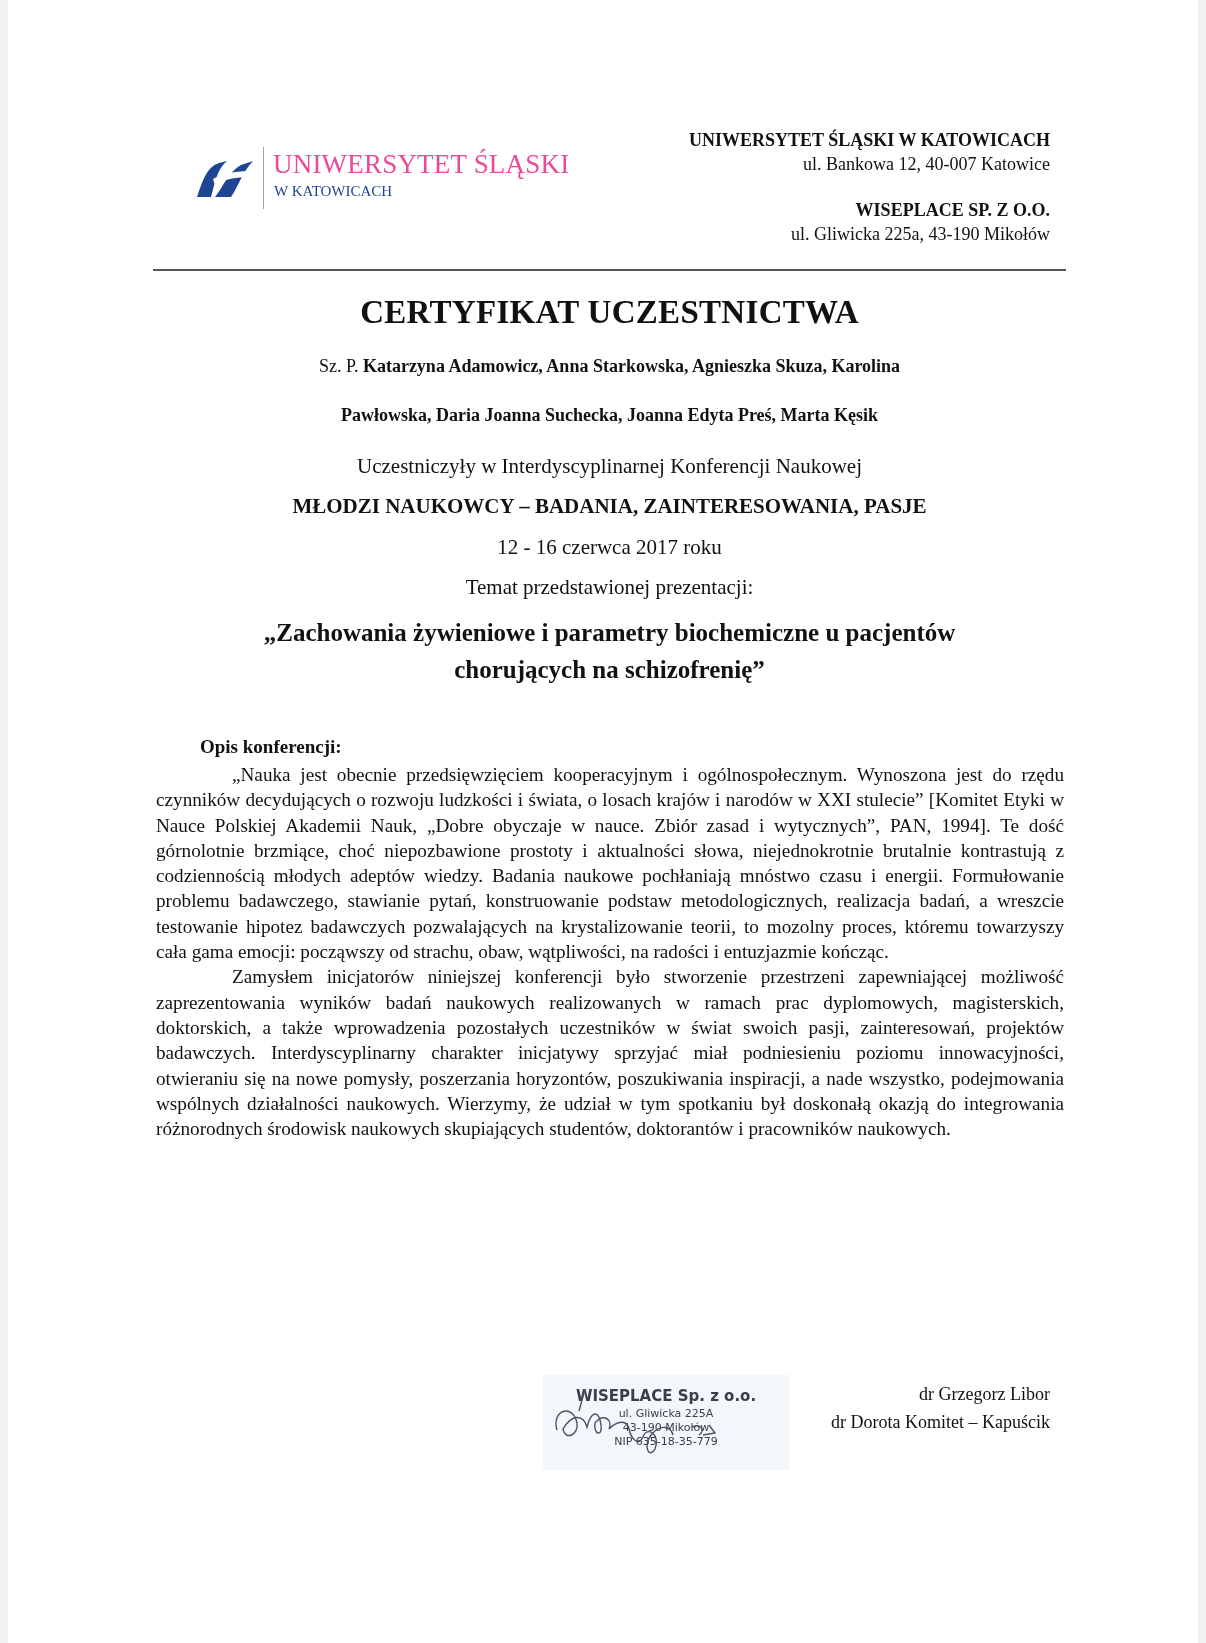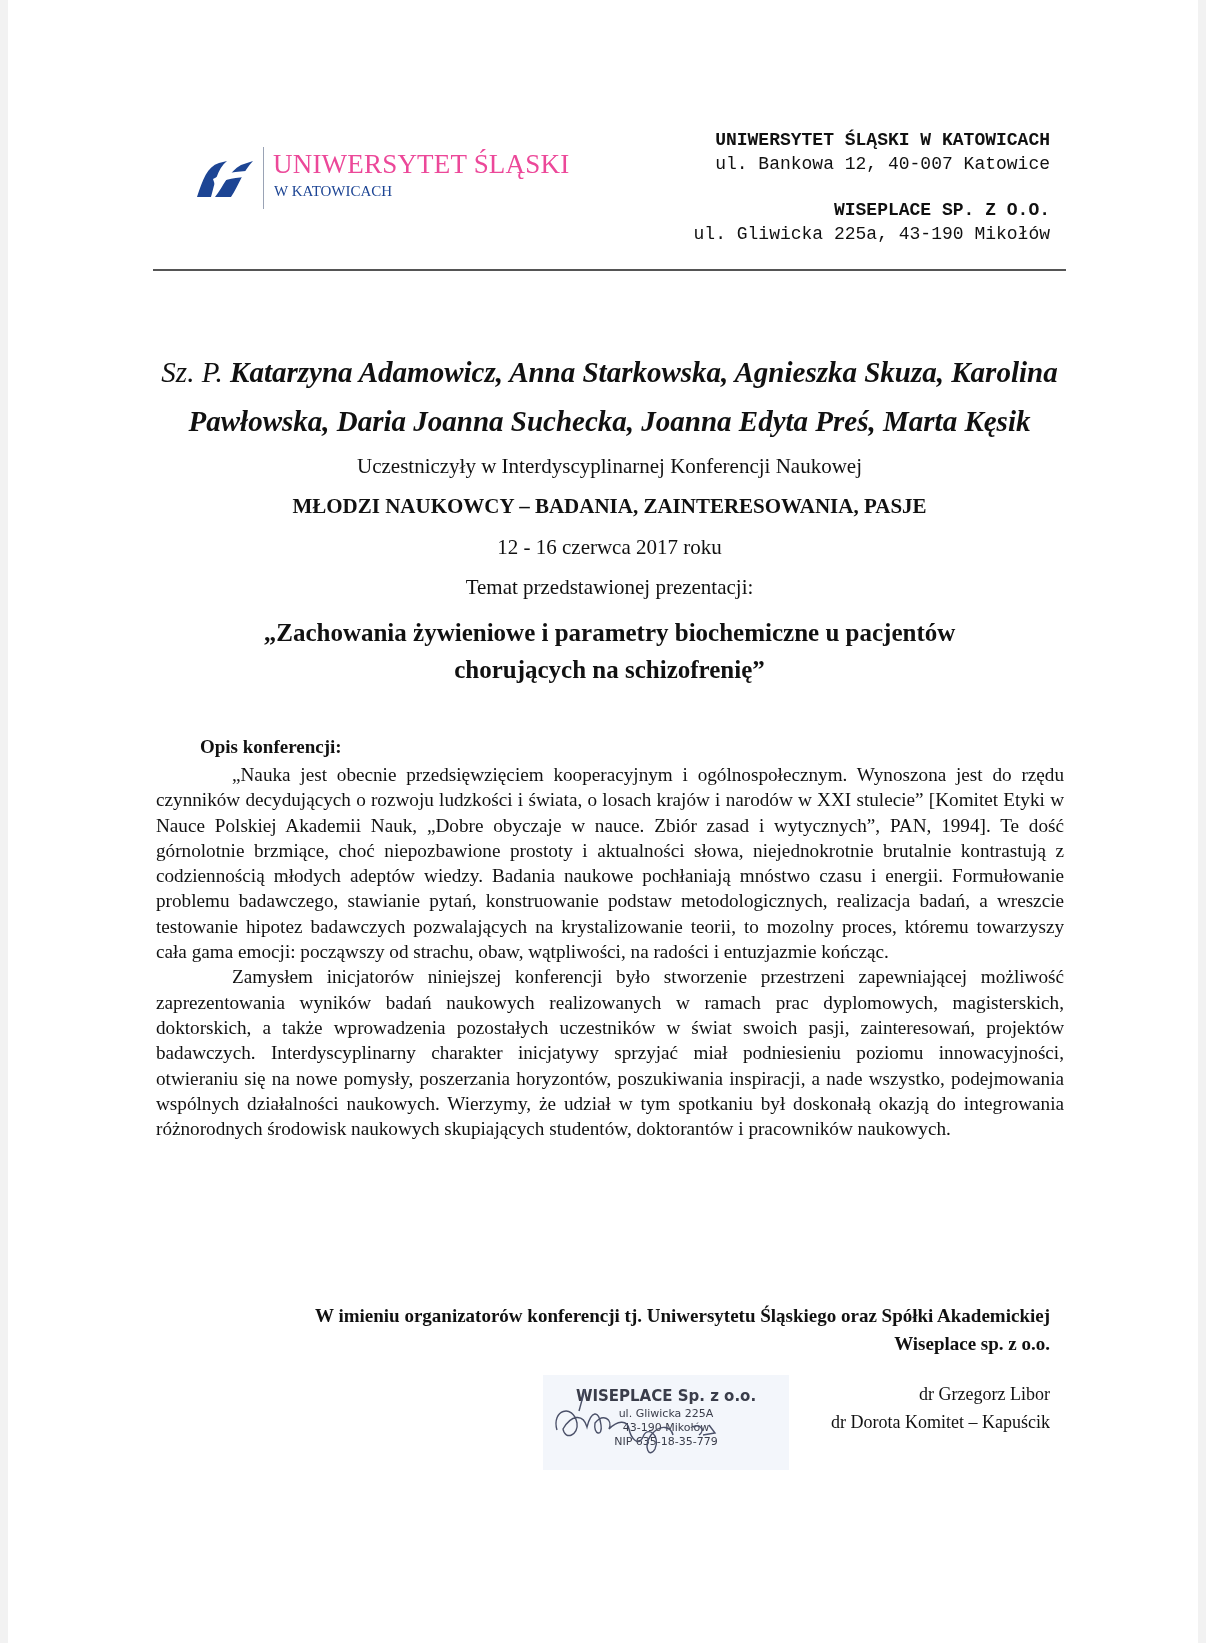--- a/index.html
+++ b/index.html
@@ -11,26 +11,26 @@
     position:absolute; left:8px; top:0; width:1190px; height:1643px; background:#ffffff;
   }
   .abs { position:absolute; }
   
   .logo { left:185px; top:145px; width:370px; height:70px; }
   .logo-mark { position:absolute; left:0; top:12px; width:62px; height:42px; }
   .logo-divider { position:absolute; left:70px; top:2px; width:1px; height:62px; background:#9aa3b5; }
   .logo-name { position:absolute; left:80px; top:4px; font-size:27px; color:#ec4899; letter-spacing:0.2px; white-space:nowrap; }
   .logo-sub { position:absolute; left:81px; top:38px; font-size:15px; color:#1d4594; white-space:nowrap; }
   
-  .hdr { right:148px; text-align:right; font-size:18px; line-height:24px; white-space:nowrap;font-family:Liberation Mono, monospace; }
+  .hdr { right:148px; text-align:right; font-size:18px; line-height:24px; white-space:nowrap; }
   .hdr b { font-weight:bold; }
   .rule { left:145px; top:269px; width:913px; height:2px; background:#555; }
   .center { left:145px; width:913px; text-align:center; white-space:nowrap; }
   .title { top:294px; font-size:33px; font-weight:bold; letter-spacing:0.3px; }
-  .names { font-size:29px; font-style:italic; font-weight:bold; }
+  .names { font-size:18px; font-weight:bold; }
   .names .pre { font-weight:normal; }
   .line20 { font-size:21px; }
   .bold21 { font-size:21px; font-weight:bold; }
   .topic { font-size:25px; font-weight:bold; line-height:37px; }
   .label { left:148px; top:736px; font-size:19px; font-weight:bold;margin-left:44px; }
   .body-text {
     left:148px; top:762px; width:908px; font-size:19.2px; line-height:25.3px; text-align:justify;
   }
   .body-text p { margin:0; text-indent:76px; }
   .sign-org { right:148px; text-align:right; font-size:19px; font-weight:bold; line-height:28px; white-space:nowrap; }
@@ -60,20 +60,21 @@
     <div><b>UNIWERSYTET ŚLĄSKI W KATOWICACH</b></div>
     <div>ul. Bankowa 12, 40-007 Katowice</div>
   </div>
   <div class="abs hdr" style="top:198px;">
     <div><b>WISEPLACE SP. Z O.O.</b></div>
     <div>ul. Gliwicka 225a, 43-190 Mikołów</div>
   </div>
 
   <div class="abs rule"></div>
 
+  <div class="abs center title">CERTYFIKAT UCZESTNICTWA</div>
 
   <div class="abs center names" style="top:356px;">
     <span class="pre">Sz. P.</span>
     <span>Katarzyna Adamowicz, Anna Starkowska, Agnieszka Skuza, Karolina</span>
   </div>
   <div class="abs center names" style="top:405px;">Pawłowska, Daria Joanna Suchecka, Joanna Edyta Preś, Marta Kęsik</div>
 
   <div class="abs center bold21" style="top:494px;">MŁODZI NAUKOWCY – BADANIA, ZAINTERESOWANIA, PASJE</div>
   <div class="abs center line20" style="top:454px;">Uczestniczyły w Interdyscyplinarnej Konferencji Naukowej</div>
   <div class="abs center line20" style="top:535px;">12 - 16 czerwca 2017 roku</div>
@@ -83,24 +84,20 @@
     <div>„Zachowania żywieniowe i parametry biochemiczne u pacjentów</div>
     <div>chorujących na schizofrenię”</div>
   </div>
 
   <div class="abs label">Opis konferencji:</div>
   <div class="abs body-text">
     <p>„Nauka jest obecnie przedsięwzięciem kooperacyjnym i ogólnospołecznym. Wynoszona jest do rzędu czynników decydujących o rozwoju ludzkości i świata, o losach krajów i narodów w XXI stulecie” [Komitet Etyki w Nauce Polskiej Akademii Nauk, „Dobre obyczaje w nauce. Zbiór zasad i wytycznych”, PAN, 1994]. Te dość górnolotnie brzmiące, choć niepozbawione prostoty i aktualności słowa, niejednokrotnie brutalnie kontrastują z codziennością młodych adeptów wiedzy. Badania naukowe pochłaniają mnóstwo czasu i energii. Formułowanie problemu badawczego, stawianie pytań, konstruowanie podstaw metodologicznych, realizacja badań, a wreszcie testowanie hipotez badawczych pozwalających na krystalizowanie teorii, to mozolny proces, któremu towarzyszy cała gama emocji: począwszy od strachu, obaw, wątpliwości, na radości i entuzjazmie kończąc.</p>
     <p>Zamysłem inicjatorów niniejszej konferencji było stworzenie przestrzeni zapewniającej możliwość zaprezentowania wyników badań naukowych realizowanych w ramach prac dyplomowych, magisterskich, doktorskich, a także wprowadzenia pozostałych uczestników w świat swoich pasji, zainteresowań, projektów badawczych. Interdyscyplinarny charakter inicjatywy sprzyjać miał podniesieniu poziomu innowacyjności, otwieraniu się na nowe pomysły, poszerzania horyzontów, poszukiwania inspiracji, a nade wszystko, podejmowania wspólnych działalności naukowych. Wierzymy, że udział w tym spotkaniu był doskonałą okazją do integrowania różnorodnych środowisk naukowych skupiających studentów, doktorantów i pracowników naukowych.</p>
   </div>
 
-  <div class="abs sign-org" style="top:1302px;">
-    <div>W imieniu organizatorów konferencji tj. Uniwersytetu Śląskiego oraz Spółki Akademickiej</div>
-    <div>Wiseplace sp. z o.o.</div>
-  </div>
 
   <div class="abs stamp">
     <div class="stamp-text" style="top:12px;font-size:15px;font-weight:bold;">WISEPLACE Sp. z o.o.</div>
     <div class="stamp-text" style="top:32px;font-size:11px;">ul. Gliwicka 225A</div>
     <div class="stamp-text" style="top:46px;font-size:11px;">43-190 Mikołów</div>
     <div class="stamp-text" style="top:60px;font-size:11px;">NIP 635-18-35-779</div>
     <svg style="position:absolute;left:0;top:0;" width="246" height="95">
       <path d="M14 55 C8 35 30 28 34 48 C36 60 22 66 20 54 C28 40 40 38 44 52 C48 36 56 34 58 50 C60 62 50 60 52 48 C60 38 70 44 66 54 C74 46 84 44 86 54 C88 64 96 72 100 62 C104 50 118 60 112 74 C106 84 100 72 108 60 C118 48 128 52 130 60 M150 52 C158 48 162 56 156 60 M166 50 L172 58 L160 60" fill="none" stroke="#4a5068" stroke-width="1.4"></path>
       <path d="M42 14 L36 36" fill="none" stroke="#4a5068" stroke-width="1.4"></path>
     </svg>

